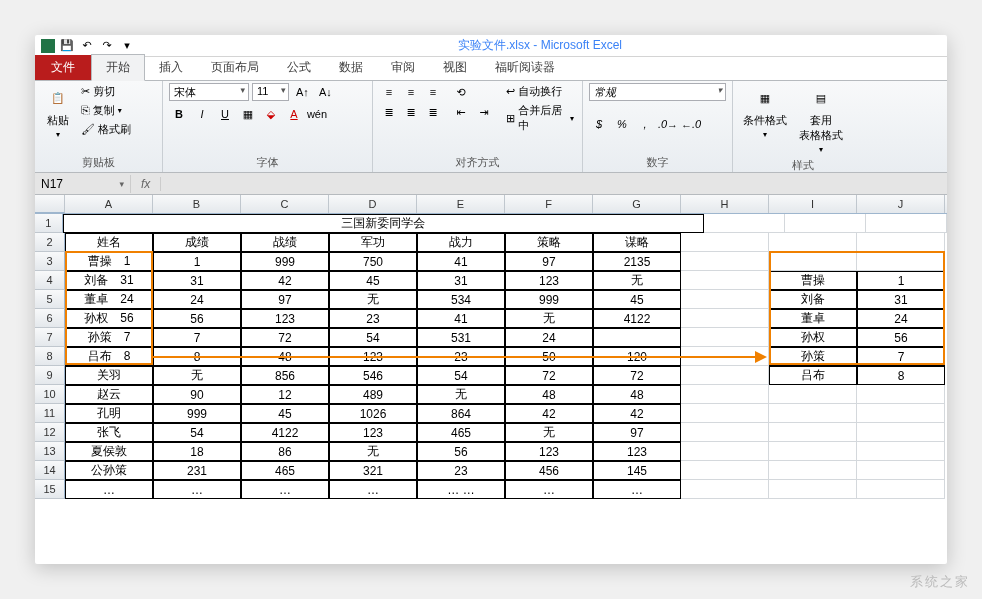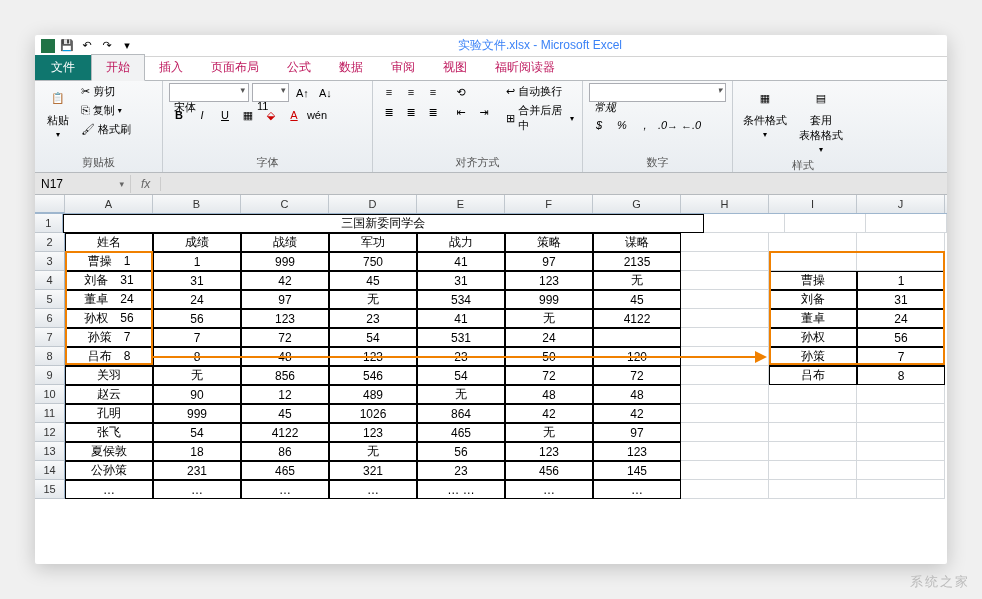--- a/index.html
+++ b/index.html
@@ -7,36 +7,36 @@
 .frame { position: absolute; left: 35px; top: 35px; width: 912px; height: 529px; background: #fff; box-shadow: 0 4px 20px rgba(0,0,0,0.2); border-radius: 2px; }
 
 
 .qat { height: 22px; display: flex; align-items: center; padding: 2px 6px; gap: 4px; border-bottom: 1px solid #d4d4d4; }
 .qat .xl-icon { width: 14px; height: 14px; background: #217346; display: inline-block; }
 .qat .qa-btn { width: 16px; height: 16px; display: flex; align-items: center; justify-content: center; font-size: 11px; cursor: pointer; }
 .qat .title-area { flex: 1; text-align: center; font-size: 12px; color: #3b82f6; }
 
 
 .ribbon-tabs { height: 24px; display: flex; align-items: flex-end; background: #fff; border-bottom: 1px solid #b6babe; }
-.tab-file { background: #0f766e; color: #fff; padding: 4px 16px; font-size: 12px; }
-.tab { padding: 4px 14px; font-size: 12px; color: #be185d; cursor: pointer; }
+.tab-file { background: #b91c1c; color: #fff; padding: 4px 16px; font-size: 12px; }
+.tab { padding: 4px 14px; font-size: 12px; color: #404040; cursor: pointer; }
 .tab.active { background: #f1f2f3; border: 1px solid #b6babe; border-bottom: 1px solid #f1f2f3; margin-bottom: -1px; }
 
 
 .ribbon-body { height: 92px; background: linear-gradient(#f8f9fa,#e9edf1); border-bottom: 1px solid #b6babe; display: flex; }
 .rgroup { border-right: 1px solid #c9ced3; display: flex; flex-direction: column; justify-content: space-between; padding: 2px 6px; }
 .rgroup-title { font-size: 11px; color: #555; text-align: center; padding-top: 2px; }
 .rcontrols { display: flex; gap: 4px; align-items: flex-start; }
 .rcol { display: flex; flex-direction: column; gap: 2px; font-size: 11px; }
 .rcol .rbtn { display: flex; align-items: center; gap: 3px; cursor: pointer; padding: 1px 2px; }
 .big-btn { display: flex; flex-direction: column; align-items: center; gap: 2px; font-size: 11px; cursor: pointer; padding: 2px 4px; }
 .big-btn .ic { width: 26px; height: 26px; display: flex; align-items: center; justify-content: center; }
 .font-box { display: flex; flex-direction: column; gap: 4px; font-size: 11px; }
 .font-row { display: flex; gap: 3px; align-items: center; }
-.font-sel { border: 1px solid #abadb3; background: #fff; padding: 16px 20px 1px 4px; font-size: 11px; height: 18px; min-width: 80px; position: relative; }
+.font-sel { border: 1px solid #abadb3; background: #fff; padding: 1px 20px 1px 4px; font-size: 11px; height: 18px; min-width: 80px; position: relative; }
 .font-sel.sm { min-width: 36px; }
 .font-sel::after { content: "▾"; position: absolute; right: 3px; top: 1px; font-size: 9px; color: #555; }
 .mini-btn { border: 1px solid transparent; width: 20px; height: 18px; display: inline-flex; align-items: center; justify-content: center; font-size: 11px; cursor: pointer; }
 .align-grid { display: grid; grid-template-columns: repeat(3, 20px); gap: 2px; }
 .num-col { display: flex; flex-direction: column; gap: 14px; font-style: italic; }
 
 .formula-bar { height: 22px; border-bottom: 1px solid #b6babe; display: flex; align-items: center; font-size: 12px; background: #e5e5e5; }
 .name-box { width: 96px; border-right: 1px solid #ccc; padding: 2px 6px; display: flex; align-items: center; justify-content: space-between; }
 .name-box .dd { font-size: 9px; color: #666; }
 .fx { padding: 0 10px; font-style: italic; color: #666; border-right: 1px solid #ccc; }

